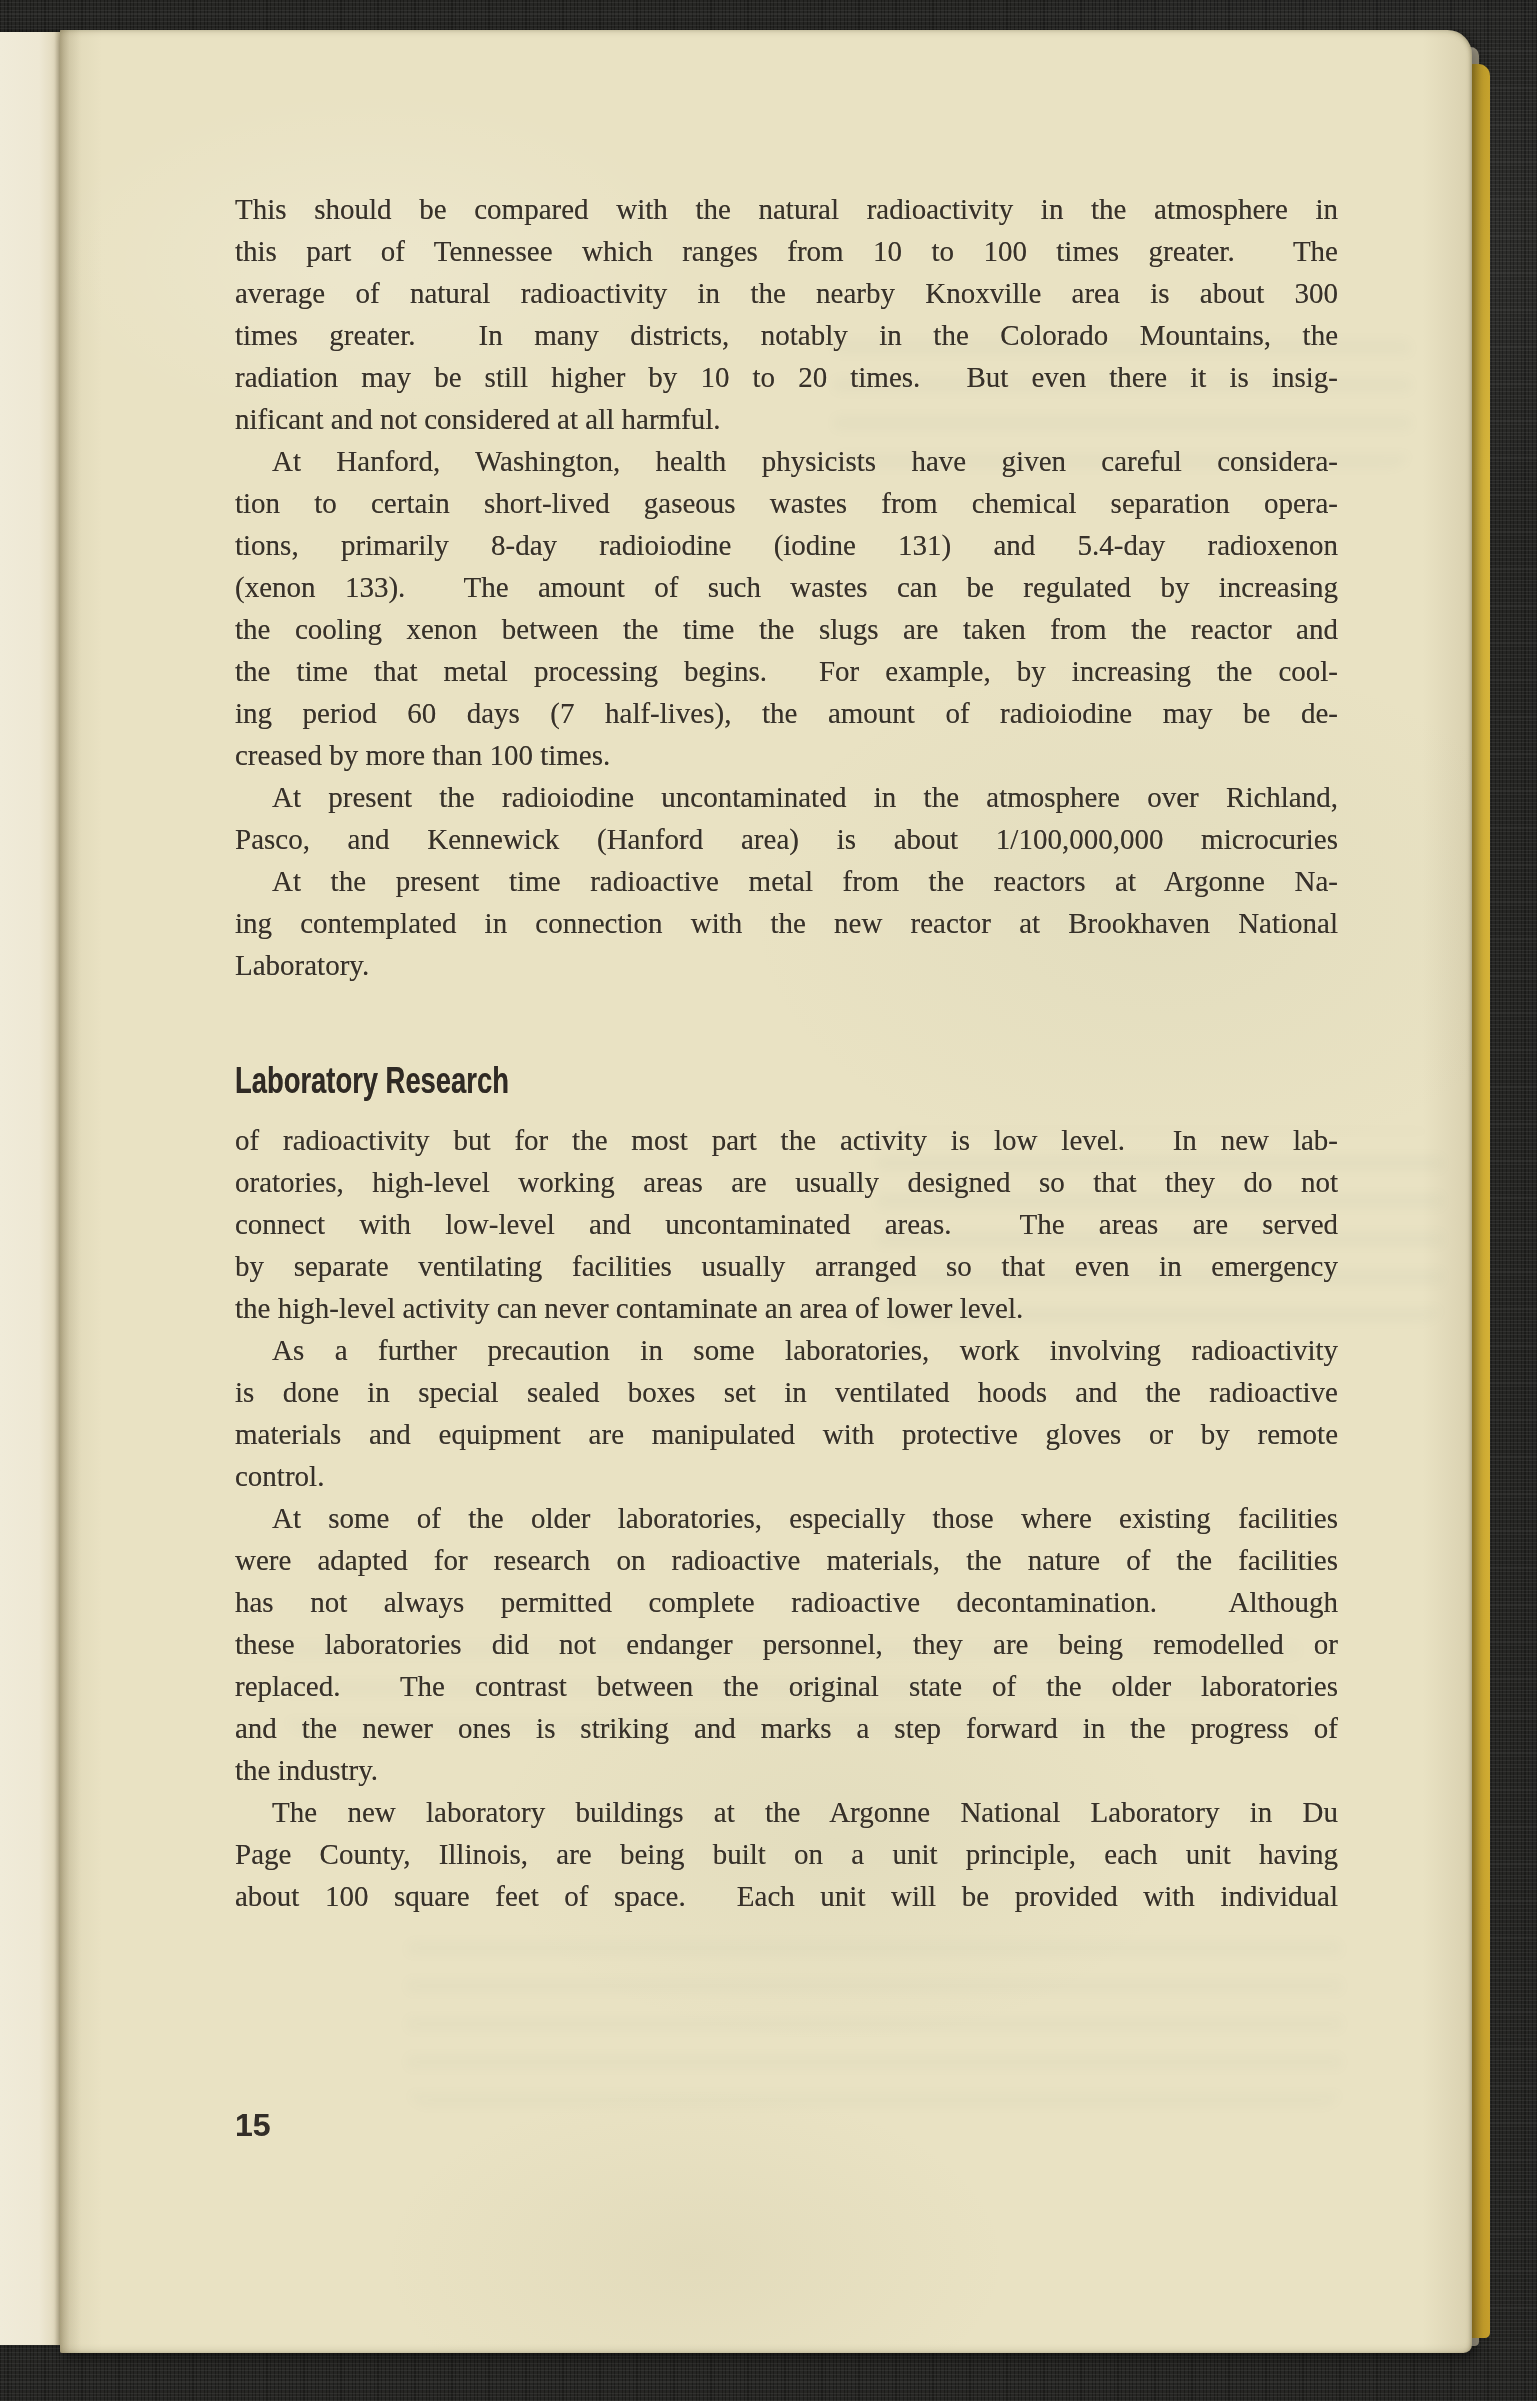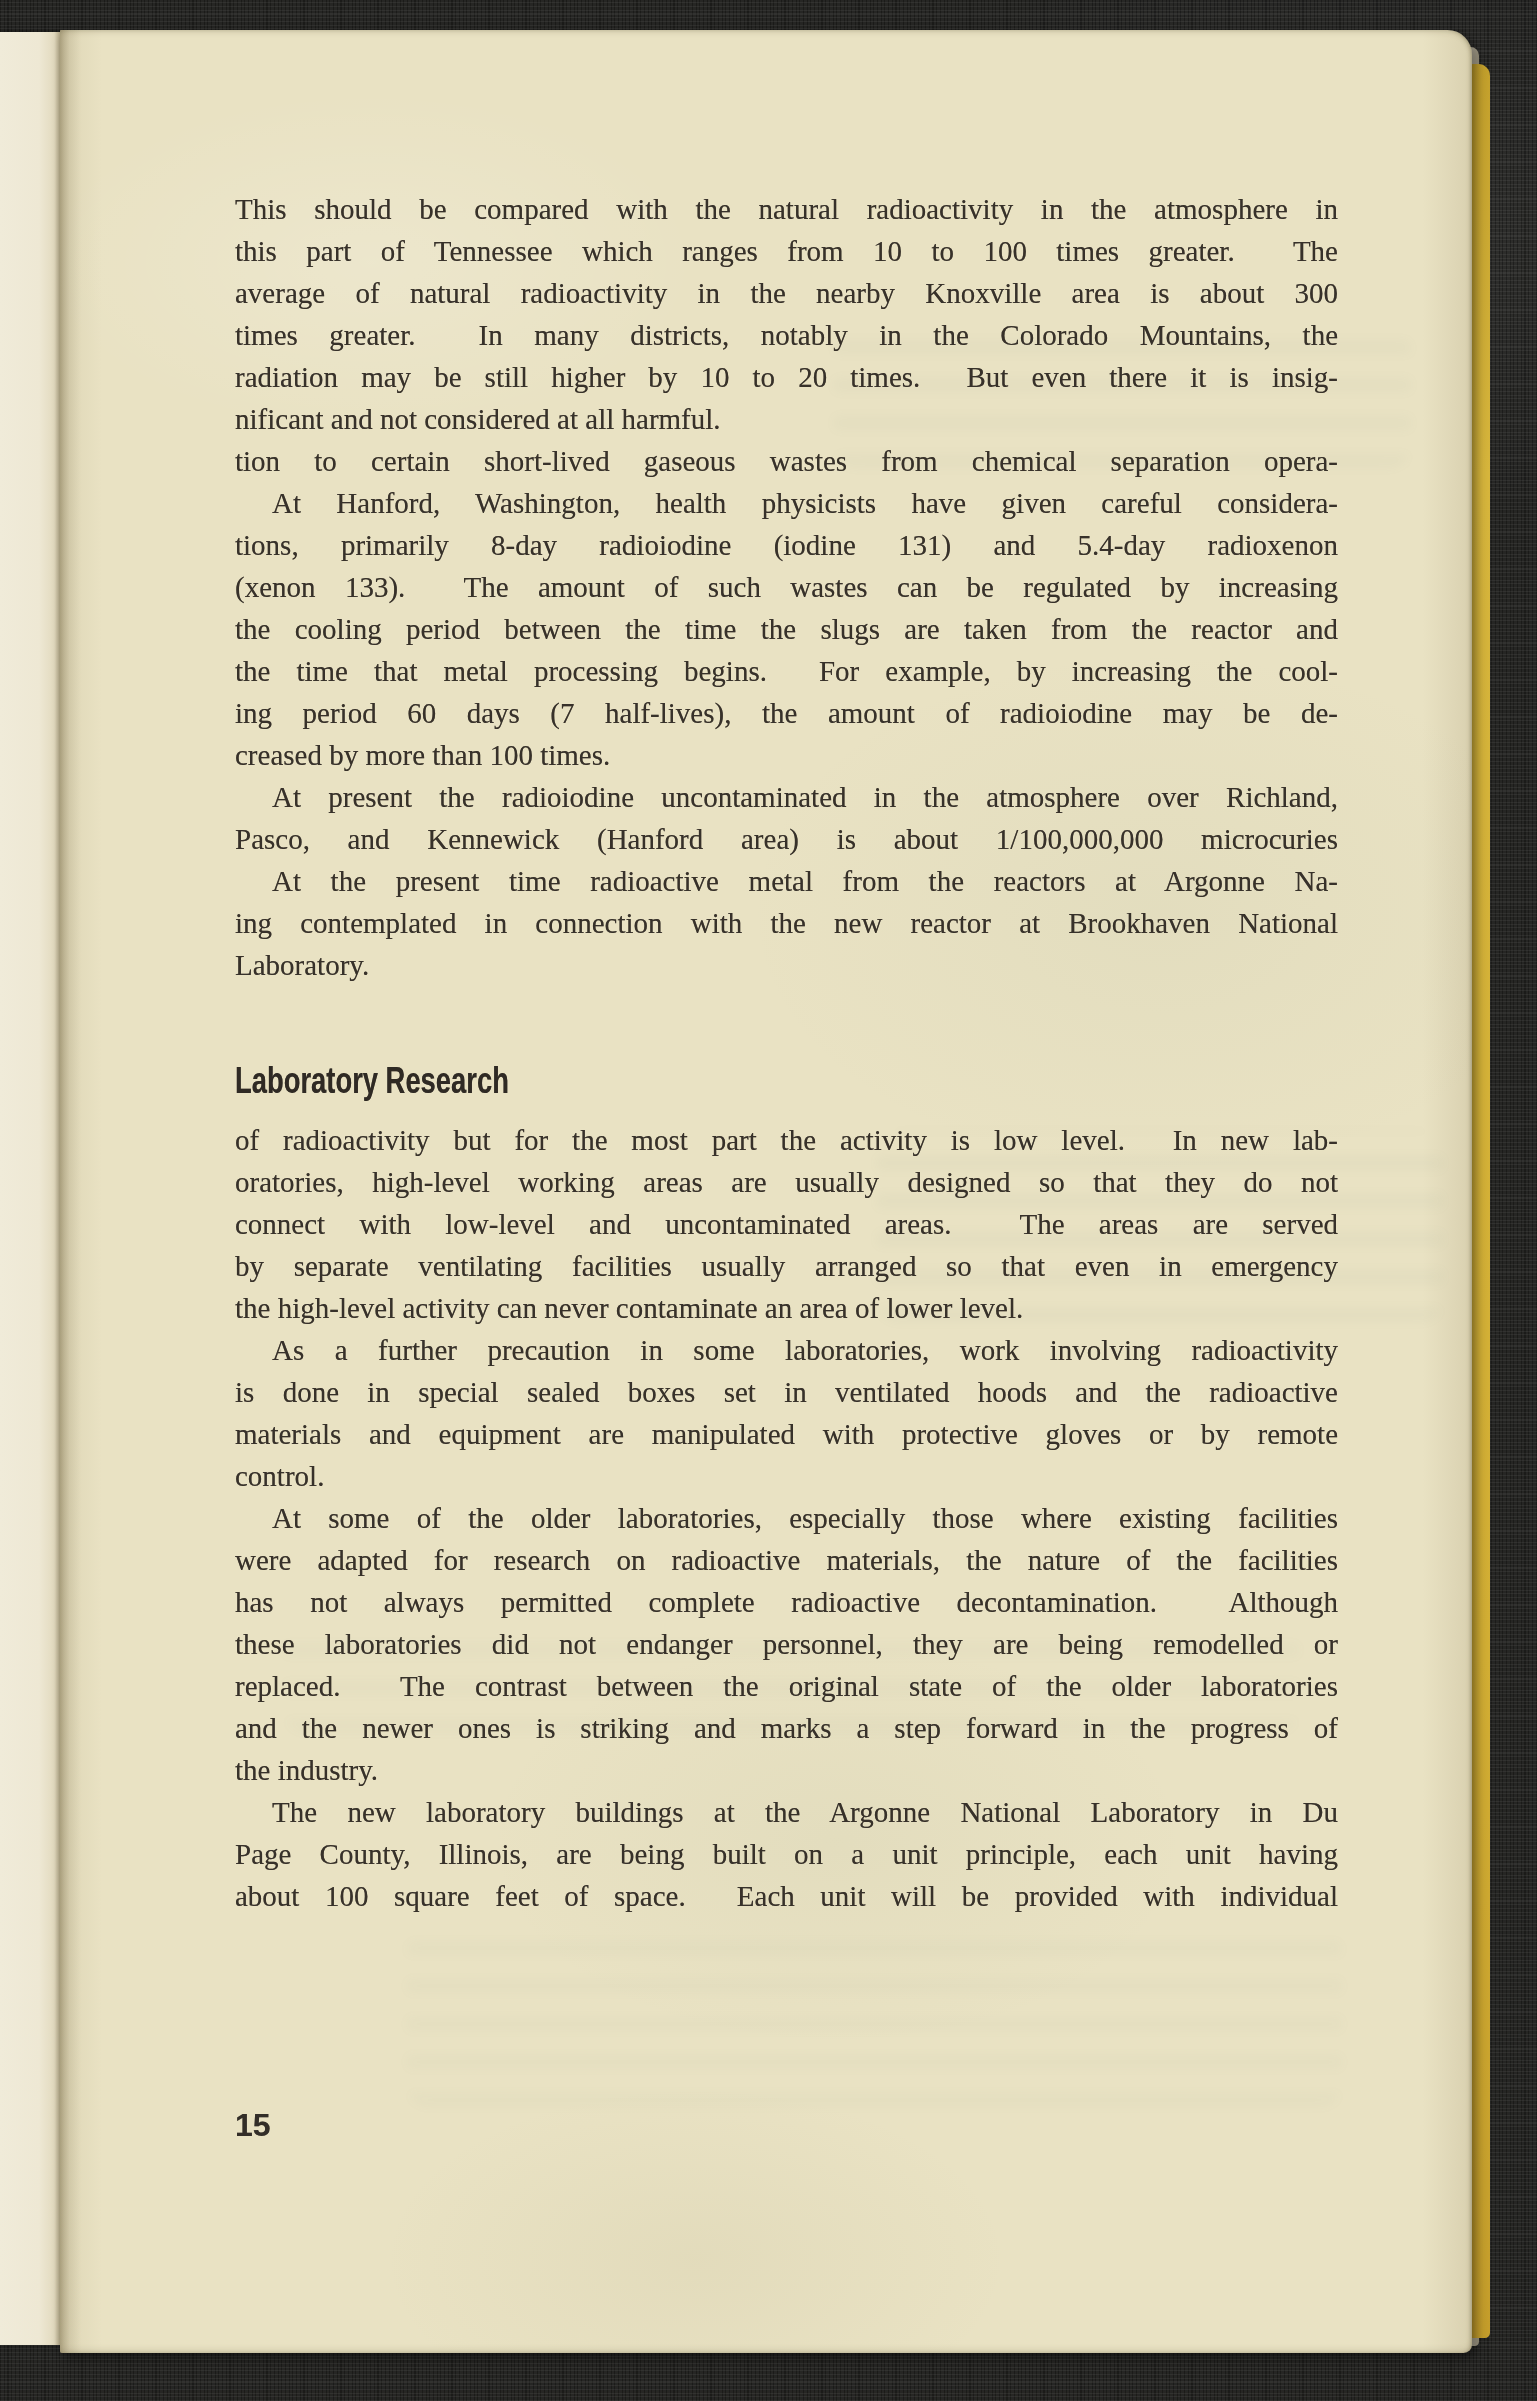--- a/index.html
+++ b/index.html
@@ -106,25 +106,25 @@
   <div class="show-through st-d"></div>
 
   <div class="text-col">
     <div class="body-block" id="block-0">
         <div class="line">This should be compared with the natural radioactivity in the atmosphere in</div>
         <div class="line">this part of Tennessee which ranges from 10 to 100 times greater.  The</div>
         <div class="line">average of natural radioactivity in the nearby Knoxville area is about 300</div>
         <div class="line">times greater.  In many districts, notably in the Colorado Mountains, the</div>
         <div class="line">radiation may be still higher by 10 to 20 times.  But even there it is insig-</div>
         <div class="line para-end">nificant and not considered at all harmful.</div>
+        <div class="line indent">At Hanford, Washington, health physicists have given careful considera-</div>
         <div class="line">tion to certain short-lived gaseous wastes from chemical separation opera-</div>
-        <div class="line indent">At Hanford, Washington, health physicists have given careful considera-</div>
         <div class="line">tions, primarily 8-day radioiodine (iodine 131) and 5.4-day radioxenon</div>
         <div class="line">(xenon 133).  The amount of such wastes can be regulated by increasing</div>
-        <div class="line">the cooling period between the time the slugs are taken from the reactor and</div>
+        <div class="line">the cooling xenon between the time the slugs are taken from the reactor and</div>
         <div class="line">the time that metal processing begins.  For example, by increasing the cool-</div>
         <div class="line">ing period 60 days (7 half-lives), the amount of radioiodine may be de-</div>
         <div class="line para-end">creased by more than 100 times.</div>
         <div class="line indent">At present the radioiodine uncontaminated in the atmosphere over Richland,</div>
         <div class="line">Pasco, and Kennewick (Hanford area) is about 1/100,000,000 microcuries</div>
         <div class="line indent">At the present time radioactive metal from the reactors at Argonne Na-</div>
         <div class="line">ing contemplated in connection with the new reactor at Brookhaven National</div>
         <div class="line para-end">Laboratory.</div>
       </div>
     <h2 class="section-heading">Laboratory Research</h2>

